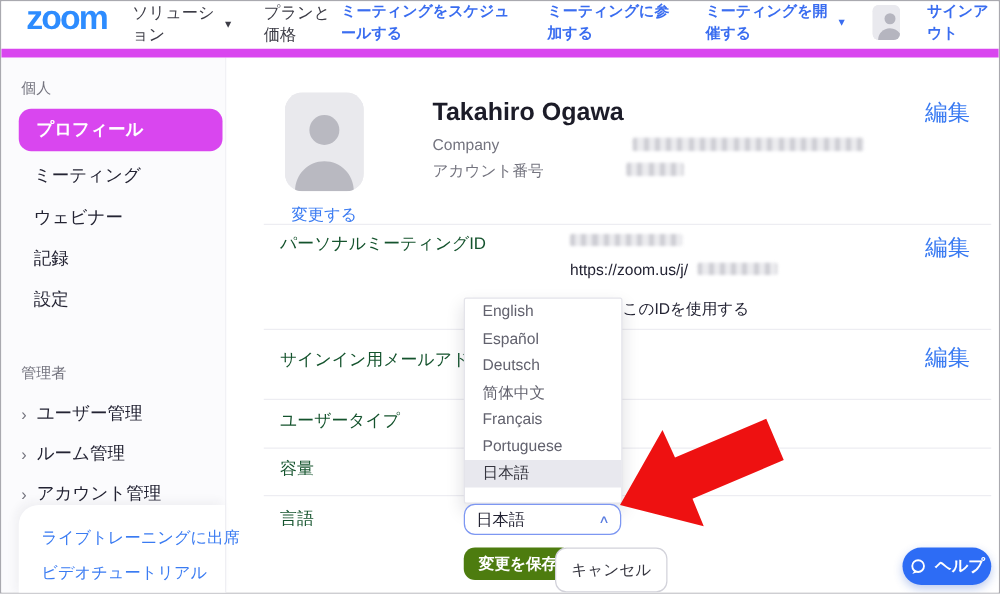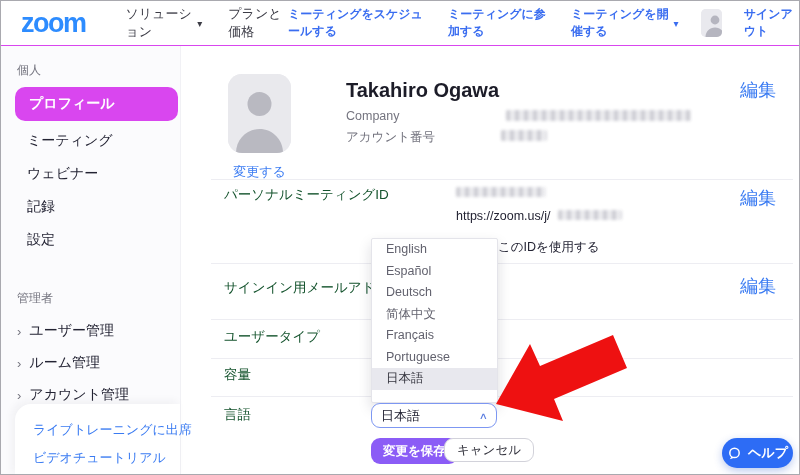--- a/index.html
+++ b/index.html
@@ -6,24 +6,24 @@
   html,body { width:800px; height:475px; }
   body {
     font-family:"Liberation Sans","DejaVu Sans",sans-serif;
     color:#232333; background:#fff; overflow:hidden; position:relative;
   }
   #frame { position:absolute; inset:0; width:800px; height:475px;
     border:1px solid #a9a9af; background:#fff; overflow:hidden; }
 
   
   .navbar { position:absolute; left:0; top:0; width:100%; height:45px;
-    background:#fff; border-bottom:1px solid #d946ef; display:flex; align-items:center; z-index:20; }
+    background:#fff; border-bottom:7px solid #d946ef; display:flex; align-items:flex-start; z-index:20; }
   .logo { font-size:27px; font-weight:800; letter-spacing:-1.5px; color:#2d8cff;
     margin-left:20px; line-height:1; }
-  .nav-left { display:flex; align-items:center; gap:26px; margin-left:40px; }
+  .nav-left { display:flex; align-items:center; gap:26px; margin-left:20px; }
   .nav-left .nav-item { font-size:13px; color:#3c3c46; cursor:pointer; display:flex; align-items:center; gap:4px; }
   .caret { font-size:10px; color:#3c3c46; }
   .nav-right { margin-left:auto; display:flex; align-items:center; gap:22px; }
   .nav-right .nav-link { font-size:12px; font-weight:700; color:#3a6df0; cursor:pointer; display:flex; align-items:center; gap:4px; }
   .nav-right .caret { color:#3a6df0; }
   .nav-avatar { width:28px; height:28px; border-radius:5px; background:#e9e9ee; overflow:hidden; cursor:pointer; }
 
   
   .sidebar { position:absolute; left:0; top:45px; width:180px; height:430px;
     background:#fbfbfd; border-right:1px solid #f1f1f5; z-index:5; }
@@ -68,23 +68,23 @@
 
   
   .lang-select { position:absolute; left:190px; top:357px; width:126px; height:25px;
     background:#fff; border:1.5px solid #7d97f2; border-radius:9px; display:flex;
     align-items:center; padding:0 9px; cursor:pointer; z-index:11; }
   .lang-select .val { font-size:13px; color:#232333; flex:1; }
   .chev-up { font-size:9px; color:#5a7de0; transform:scaleX(1.4); }
 
   
   .btn-save { position:absolute; left:190px; top:392px; height:26px; padding:0 12px;
-    background:#8b5cf6; color:#fff; font-size:12.5px; font-weight:600; border:none;
+    background:#4d7c0f; color:#fff; font-size:12.5px; font-weight:600; border:none;
     border-radius:9px; cursor:pointer; }
-  .btn-cancel { position:absolute; left:263px; top:392px; height:24px; padding:0 12px;
+  .btn-cancel { position:absolute; left:263px; top:392px; height:36px; padding:0 12px;
     background:#fff; color:#35353f; font-size:12.5px; border:1px solid #d2d2da;
     border-radius:9px; cursor:pointer; }
 
   
   .help-btn { position:absolute; right:8px; top:392px; width:71px; height:30px;
     border-radius:15px; background:#2d6cf5; color:#fff; border:none; display:flex;
     align-items:center; justify-content:center; gap:6px; font-size:13px; font-weight:600;
     cursor:pointer; box-shadow:0 3px 8px rgba(30,80,200,.3); z-index:12; }
 
   

